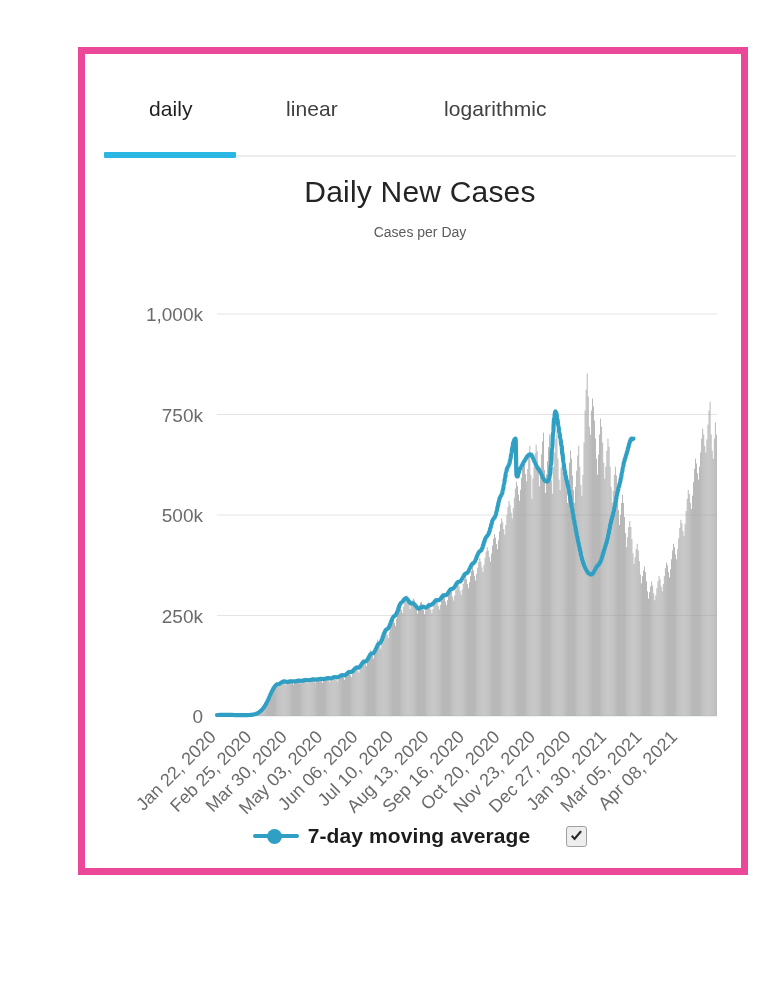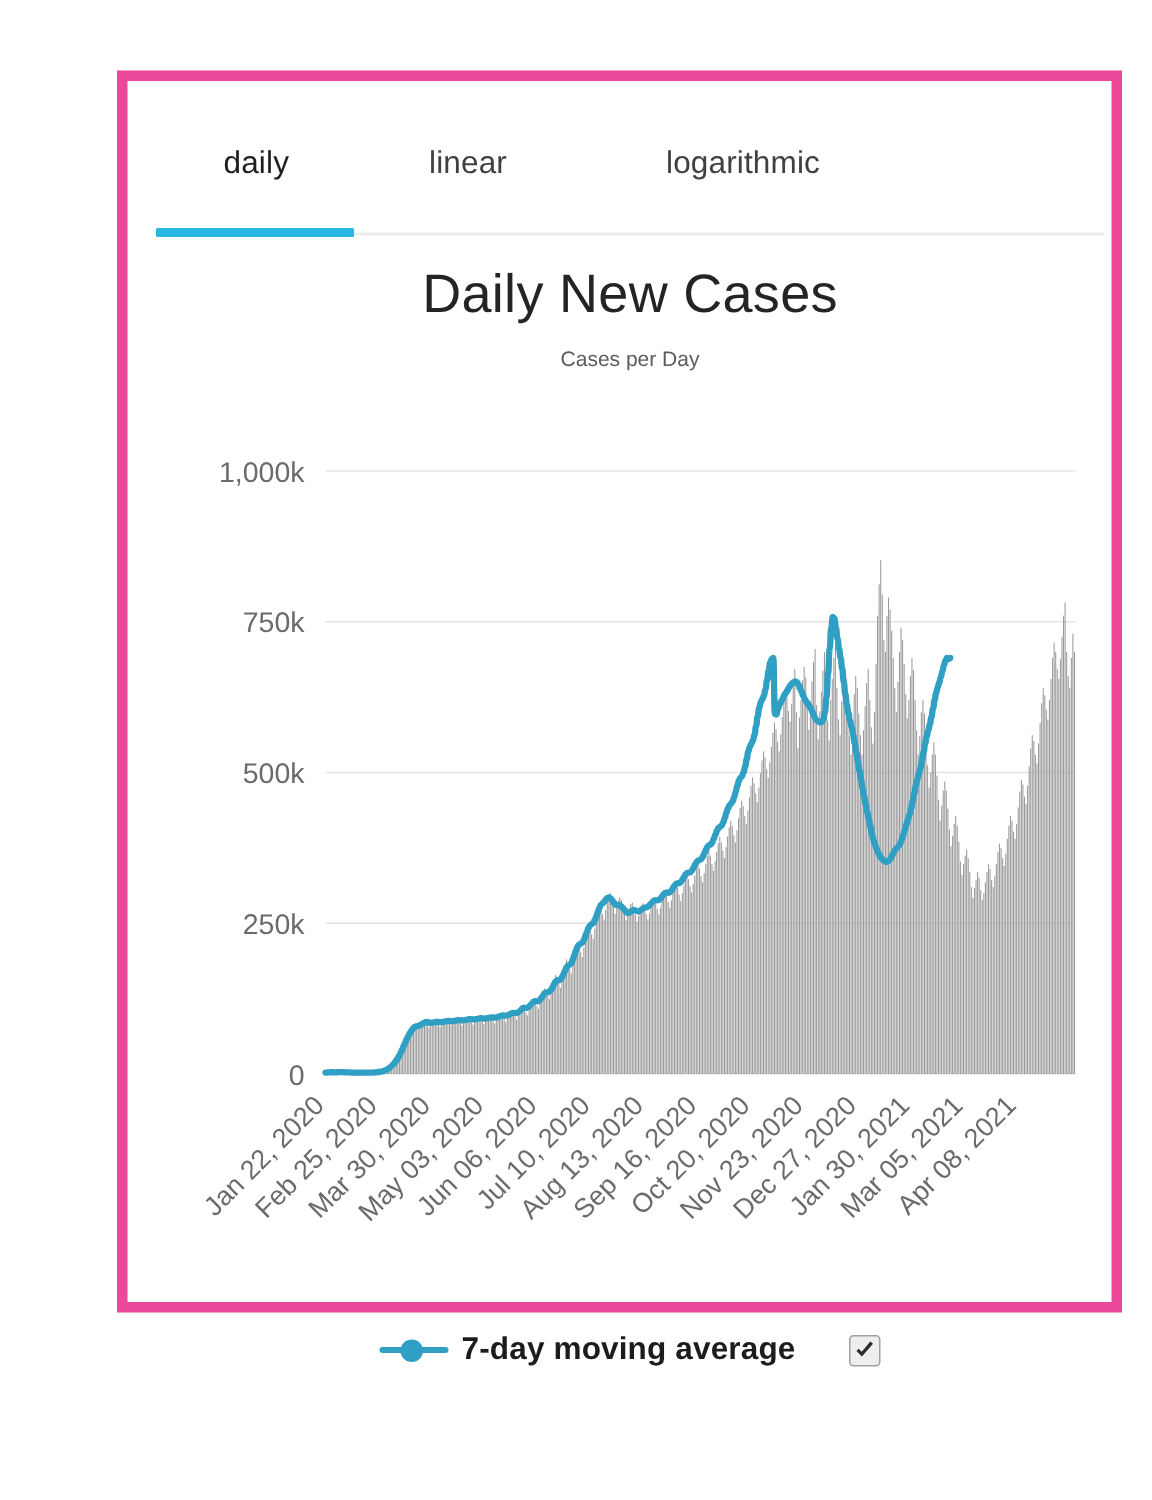--- a/index.html
+++ b/index.html
@@ -73,21 +73,21 @@
   }
   
   .titles {
     position: absolute;
     left: 0;
     top: 120px;
     width: 670px;
     text-align: center;
   }
   .chart-title {
-    font-size: 36px;
+    font-size: 30px;
     color: #242424;
     letter-spacing: 0.2px;
     line-height: 1.2;
   }
   .chart-subtitle {
     margin-top: 12px;
     font-size: 14px;
     color: #5c5c5c;
     line-height: 1.45;
   }
@@ -98,21 +98,21 @@
     top: 0px;
     width: 670px;
     height: 926px;
     pointer-events: none;
   }
   .plot-wrap svg { display: block; }
   
   .legend {
     position: absolute;
     left: 0px;
-    top: 834px;
+    top: 770px;
     width: 670px;
     display: flex;
     align-items: center;
     justify-content: center;
     text-align: right;
   }
   .legend-marker {
     width: 46px;
     height: 18px;
     position: relative;

